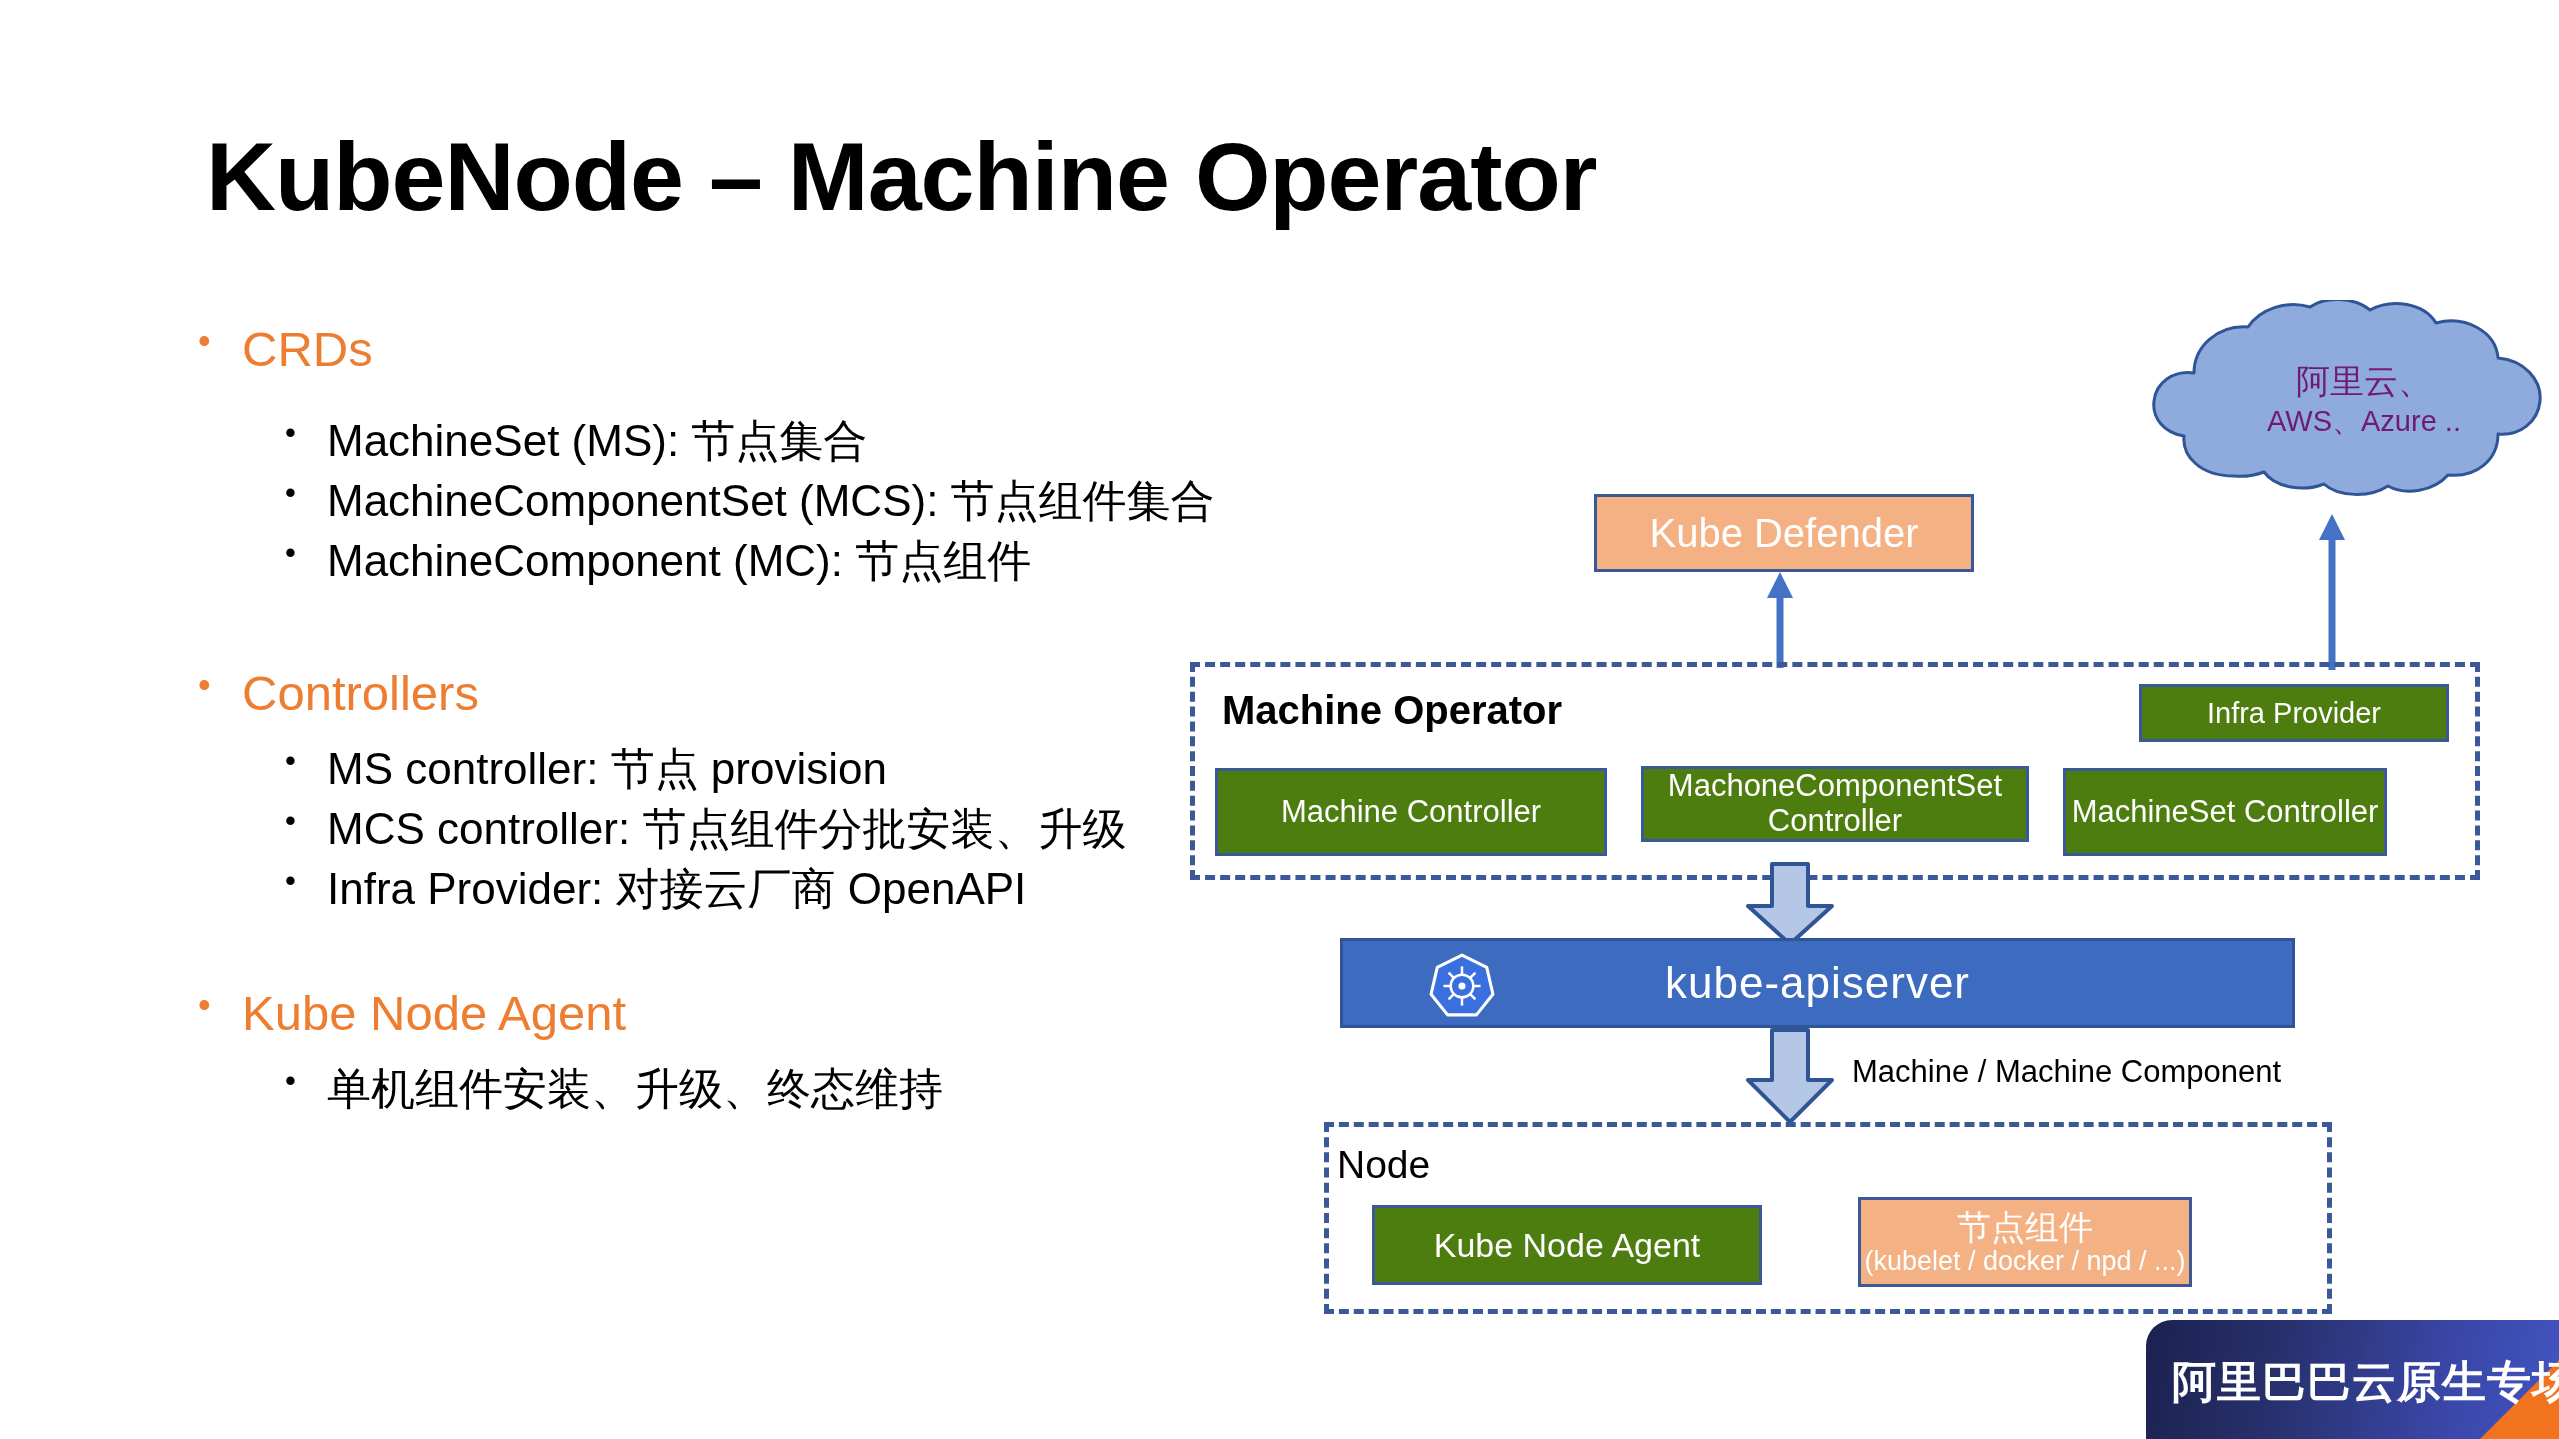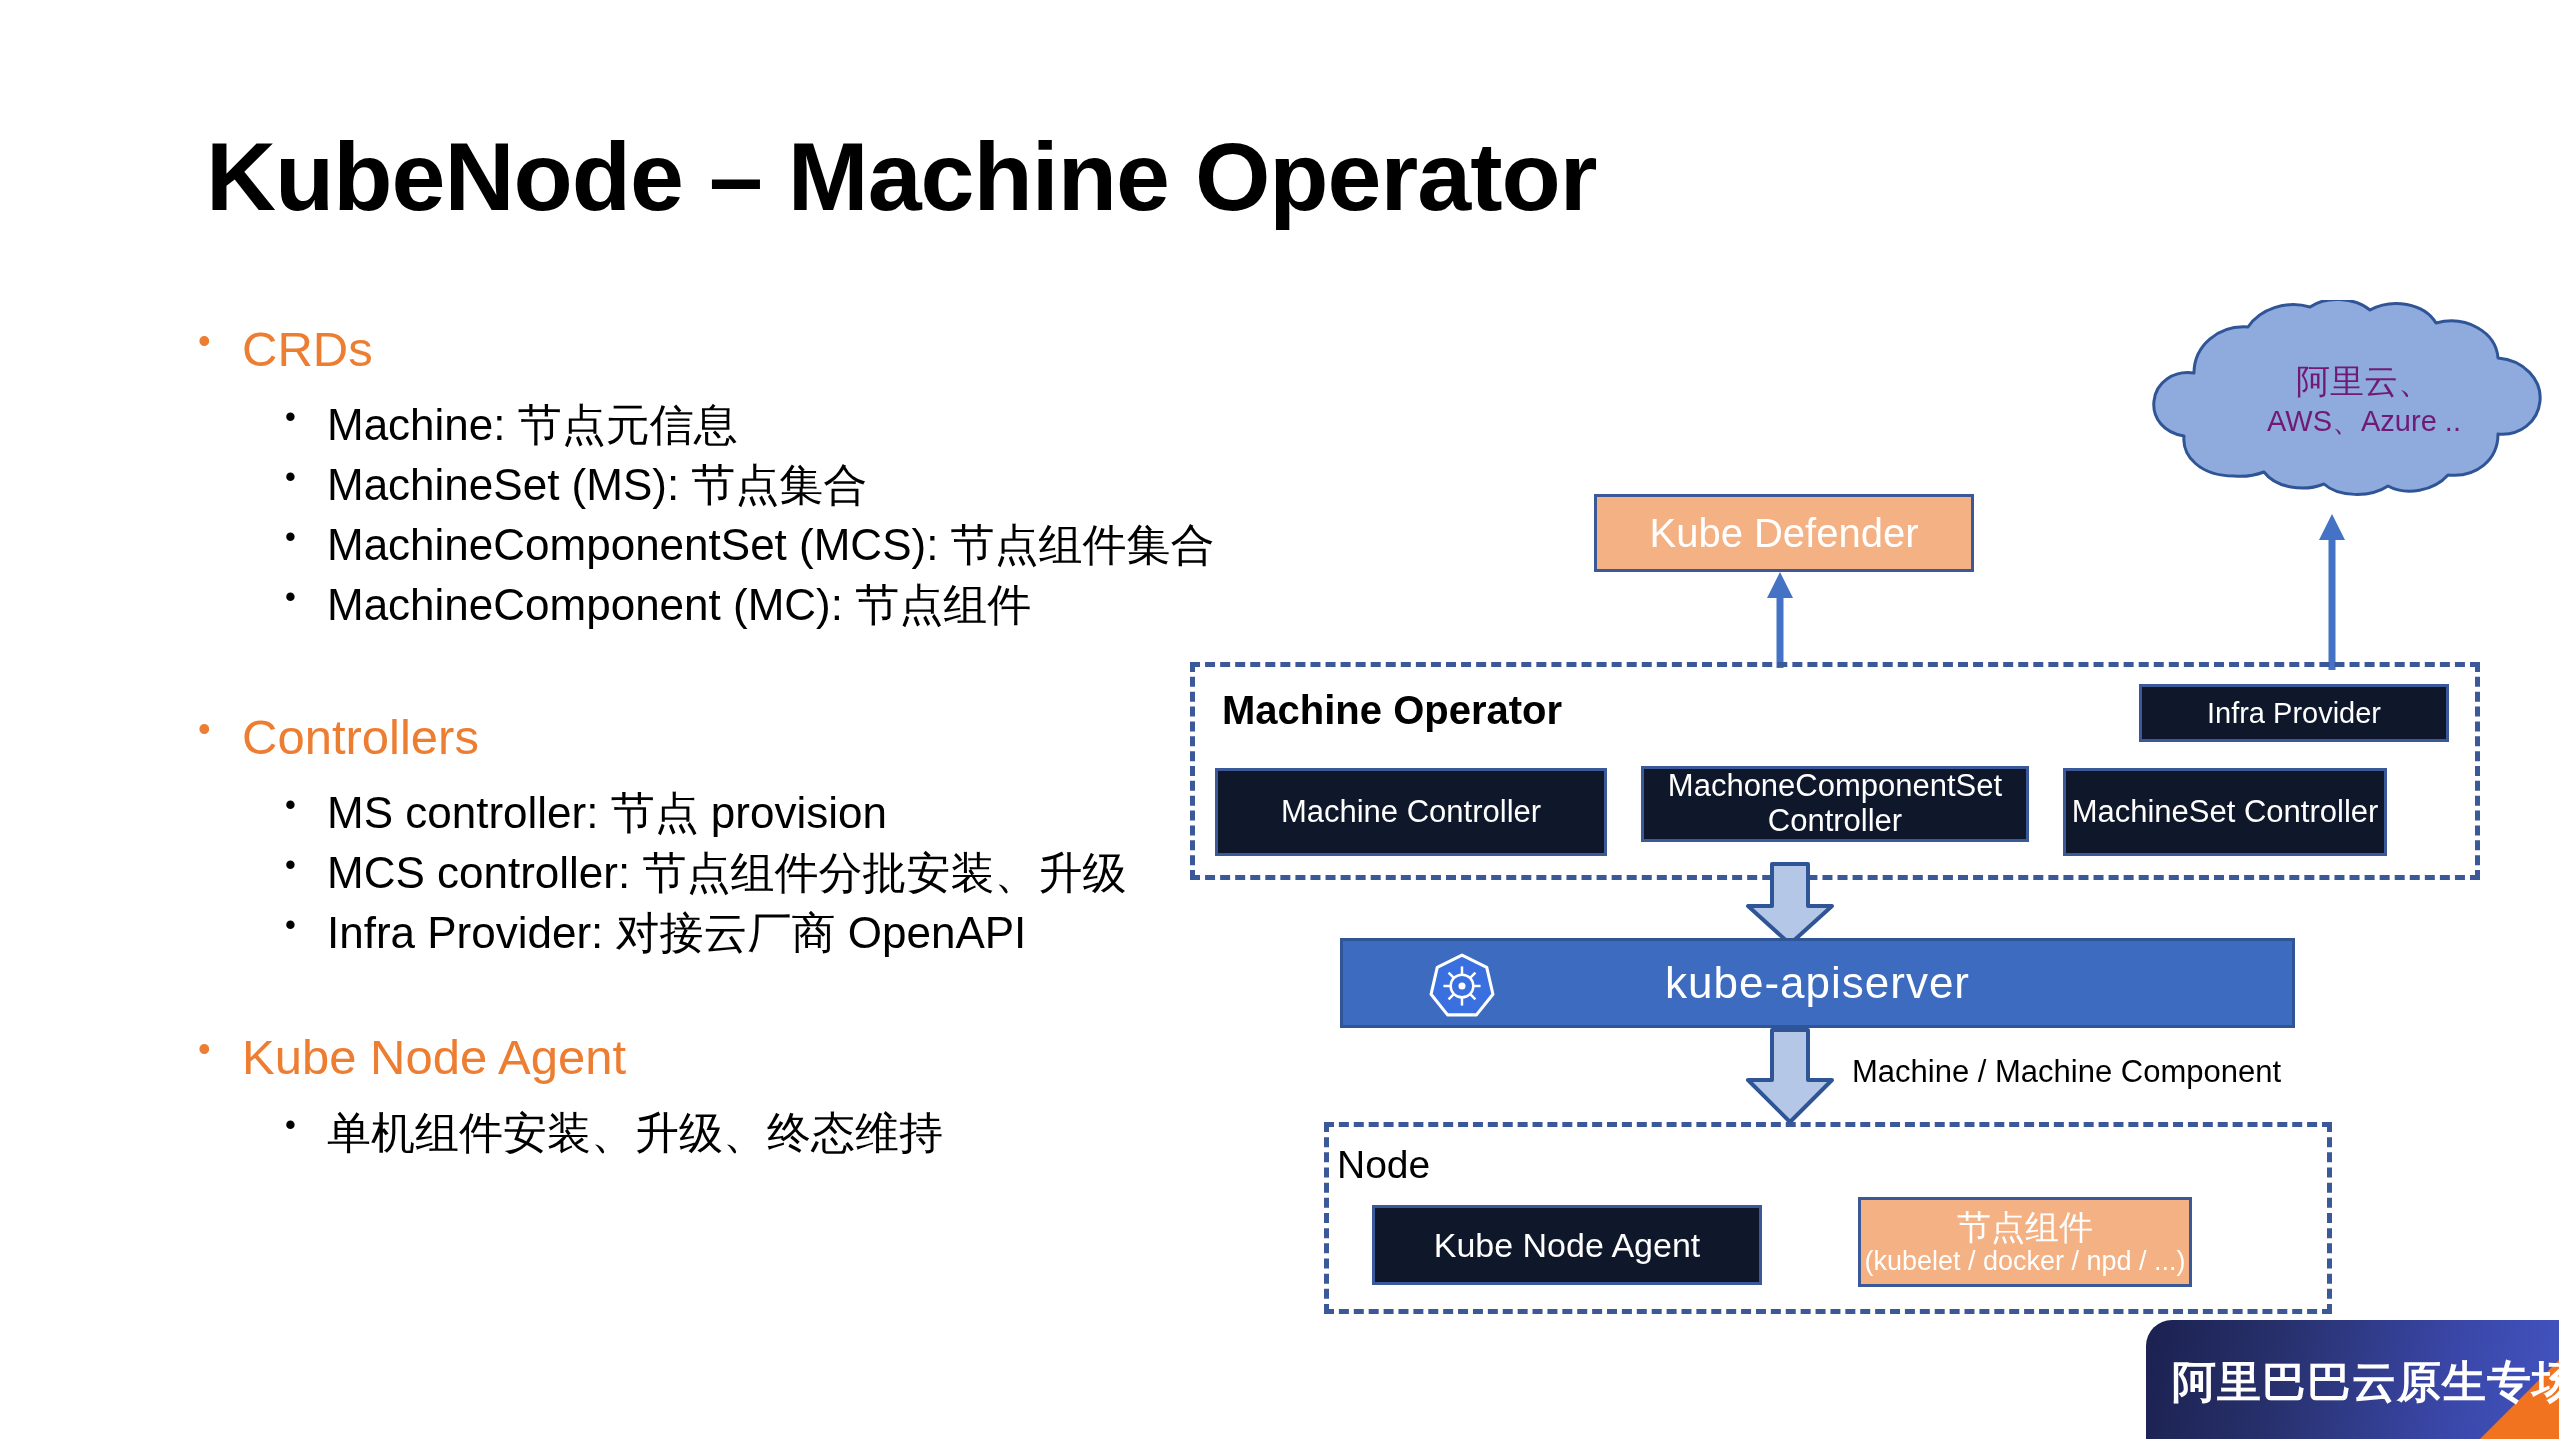--- a/index.html
+++ b/index.html
@@ -86,21 +86,21 @@
     position: absolute;
     box-sizing: border-box;
     display: flex;
     align-items: center;
     justify-content: center;
     text-align: center;
     color: #ffffff;
     line-height: 1.12;
   }
   .orange-box {
-    background: #0f172a;
+    background: #4d7c0f;
     border: 3px solid #3B5998;
   }
   .peach-box {
     background: #F4B183;
     border: 3px solid #3B5998;
   }
   .dashed-box {
     position: absolute;
     box-sizing: border-box;
     border: 5px dashed #3B5998;
@@ -209,21 +209,20 @@
 <body>
 
 <div id="slide">
 
   <div id="slide-title">KubeNode – Machine Operator</div>
 
   <div class="bullets">
 
     <div class="b1">CRDs</div>
     <div class="sp-29"></div>
-    <div class="b2">Machine: 节点元信息</div>
     <div class="sp-16"></div>
     <div class="b2">MachineSet (MS): 节点集合</div>
     <div class="sp-16"></div>
     <div class="b2">MachineComponentSet (MCS): 节点组件集合</div>
     <div class="sp-16"></div>
     <div class="b2">MachineComponent (MC): 节点组件</div>
 
     <div class="sp-86"></div>
 
     <div class="b1">Controllers</div>

